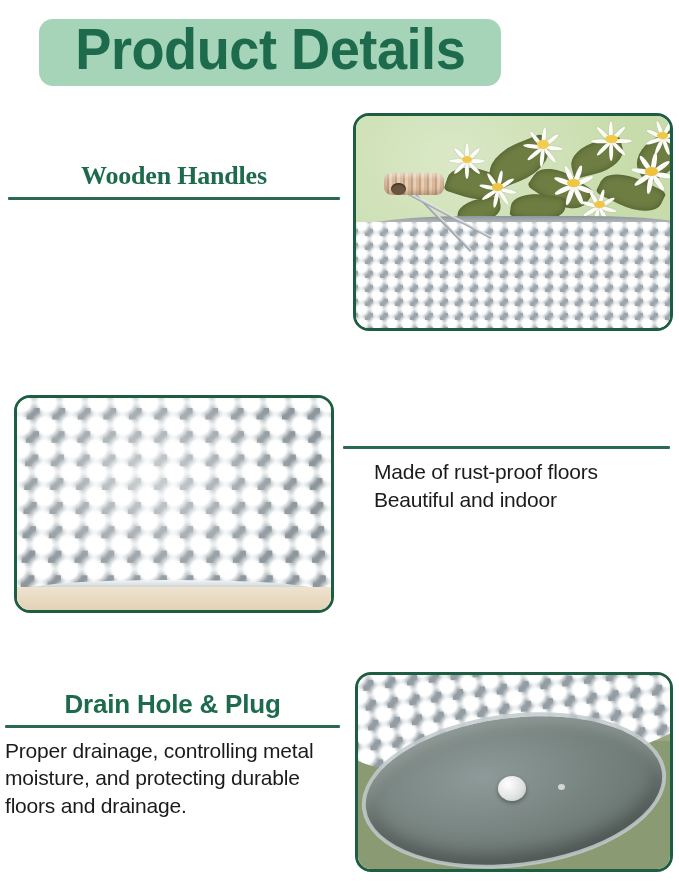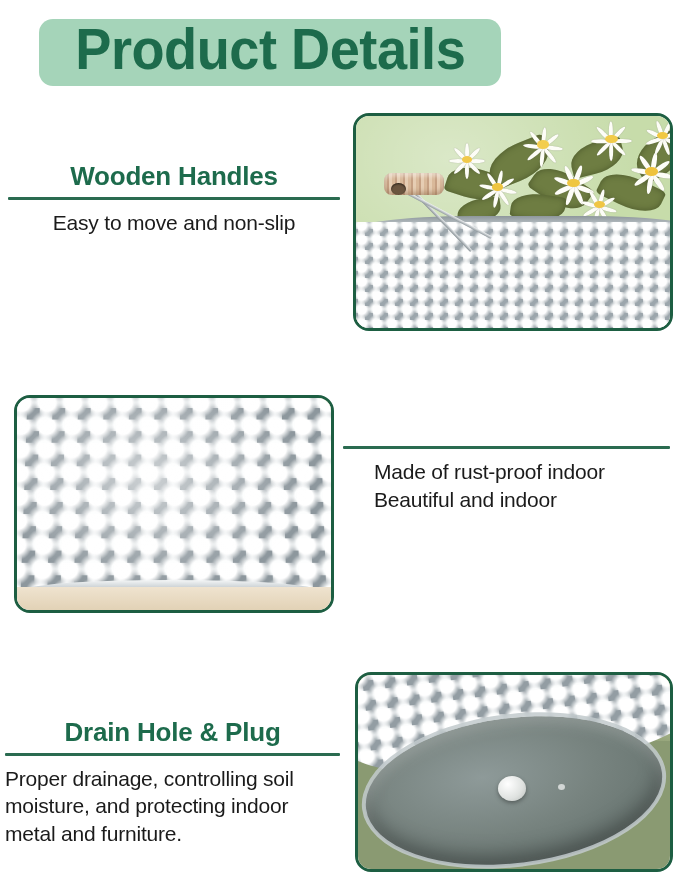--- a/index.html
+++ b/index.html
@@ -270,26 +270,23 @@
 <body>
 
 <div class="title-wrap">
   <div class="title-banner">
     <span class="title-text">Product Details</span>
   </div>
 </div>
 
 <div class="section">
 
-  <div class="txt-block" style="left:8px; top:162px; width:332px;">
+  <div class="txt-block" style="left:8px; top:162px; width:332px;font-family:Liberation Serif, serif;">
     <div class="sec-heading">Wooden Handles</div>
     <div class="rule"></div>
-    <div class="sec-body body-center">
-      <div>Easy to move and non-slip</div>
-    </div>
   </div>
 
   <div class="photo" style="left:353px; top:113px; width:320px; height:218px;">
     <div class="photo-inner">
       <div class="bg-sage"></div>
 
       <div class="foliage">
         <div class="leaf" style="left:4%;  top:40%; width:22%; height:26%; transform:rotate(18deg);"></div>
         <div class="leaf" style="left:20%; top:20%; width:26%; height:30%; transform:rotate(-22deg);"></div>
         <div class="leaf" style="left:38%; top:44%; width:24%; height:28%; transform:rotate(34deg);"></div>
@@ -413,35 +410,35 @@
       <div class="macro-dimples"></div>
       <div class="macro-sheen"></div>
       <div class="macro-base-edge"></div>
       <div class="macro-table"></div>
     </div>
   </div>
 
   <div class="txt-block" style="left:343px; top:440px; width:327px;">
     <div class="rule"></div>
     <div class="sec-body body-left" style="padding-left:31px;">
-      <div>Made of rust-proof indoor</div>
+      <div>Made of rust-proof floors</div>
       <div>Beautiful and indoor</div>
     </div>
   </div>
 </div>
 
 <div class="section">
 
-  <div class="txt-block" style="left:5px; top:718px; width:335px;">
+  <div class="txt-block" style="left:5px; top:690px; width:335px;">
     <div class="sec-heading">Drain Hole &amp; Plug</div>
     <div class="rule"></div>
     <div class="sec-body body-left">
-      <div>Proper drainage, controlling soil</div>
-      <div>moisture, and protecting indoor</div>
-      <div>metal and furniture.</div>
+      <div>Proper drainage, controlling metal</div>
+      <div>moisture, and protecting durable</div>
+      <div>floors and drainage.</div>
     </div>
   </div>
 
   <div class="photo" style="left:355px; top:672px; width:318px; height:200px;">
     <div class="photo-inner">
       <div class="p3-bg"></div>
       <div class="p3-corner-green"></div>
       <div class="p3-band"></div>
       <div class="p3-base"></div>
       <div class="p3-base-rim"></div>

